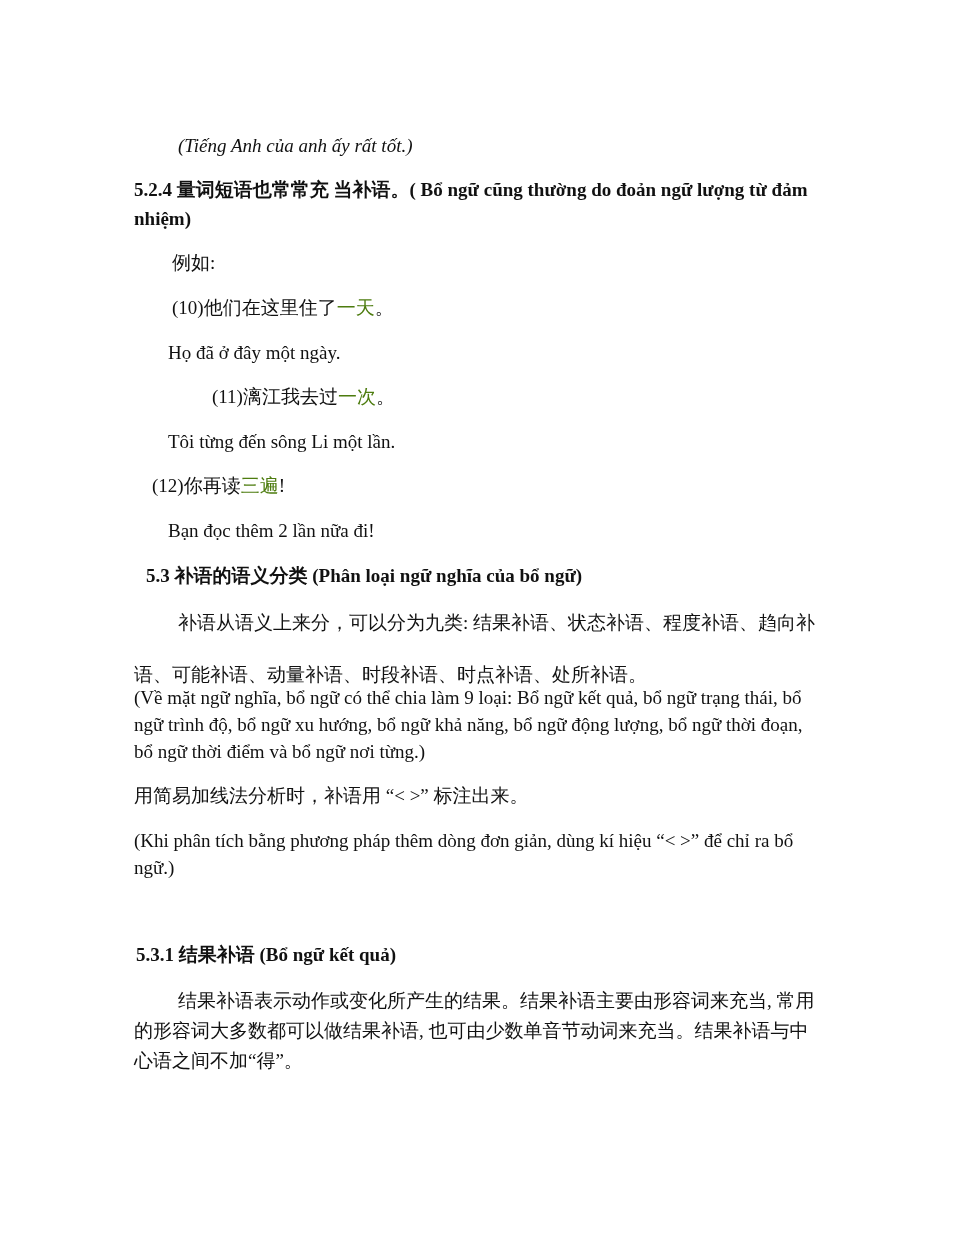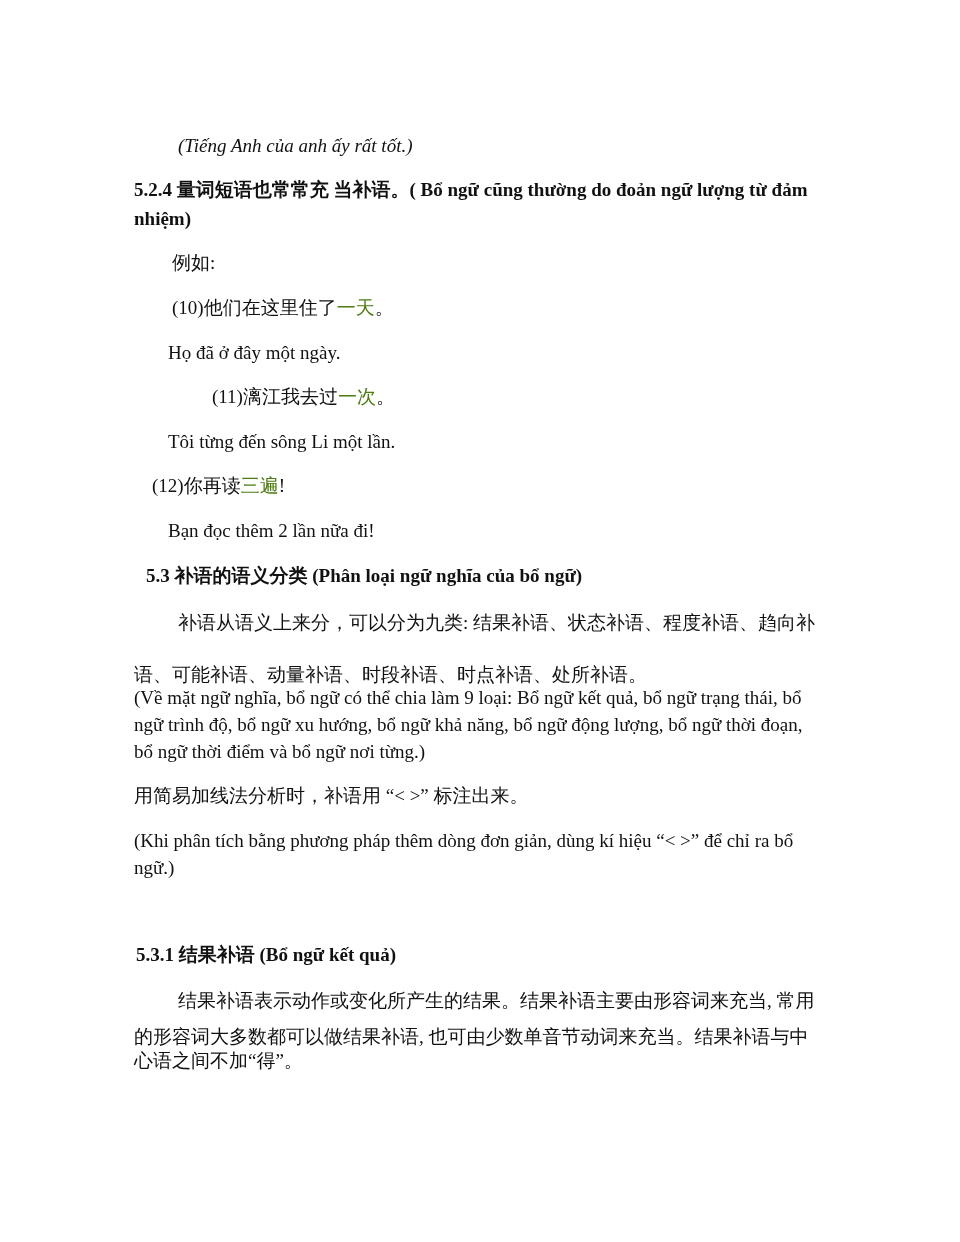--- a/index.html
+++ b/index.html
@@ -65,16 +65,16 @@
   <div class="line" style="left:134px; top:741px;">bổ ngữ thời điểm và bổ ngữ nơi từng.)</div>
 
   <div class="line" style="left:134px; top:785px;">用简易加线法分析时，补语用 “&lt;    &gt;”  标注出来。</div>
 
   <div class="line" style="left:134px; top:830px;">(Khi phân tích bằng phương pháp thêm dòng đơn giản, dùng kí hiệu “&lt;  &gt;” để chỉ ra bổ</div>
   <div class="line" style="left:134px; top:857px;">ngữ.)</div>
 
   <div class="line bold" style="left:136px; top:944px;">5.3.1  结果补语  (Bổ ngữ kết quả)</div>
 
   <div class="line" style="left:178px; top:990px;">结果补语表示动作或变化所产生的结果。结果补语主要由形容词来充当, 常用</div>
-  <div class="line" style="left:134px; top:1020px;margin-top:6px;">的形容词大多数都可以做结果补语, 也可由少数单音节动词来充当。结果补语与中</div>
+  <div class="line" style="left:134px; top:1020px;">的形容词大多数都可以做结果补语, 也可由少数单音节动词来充当。结果补语与中</div>
   <div class="line" style="left:134px; top:1050px;">心语之间不加“得”。</div>
 
 </div>
 
 </body></html>

